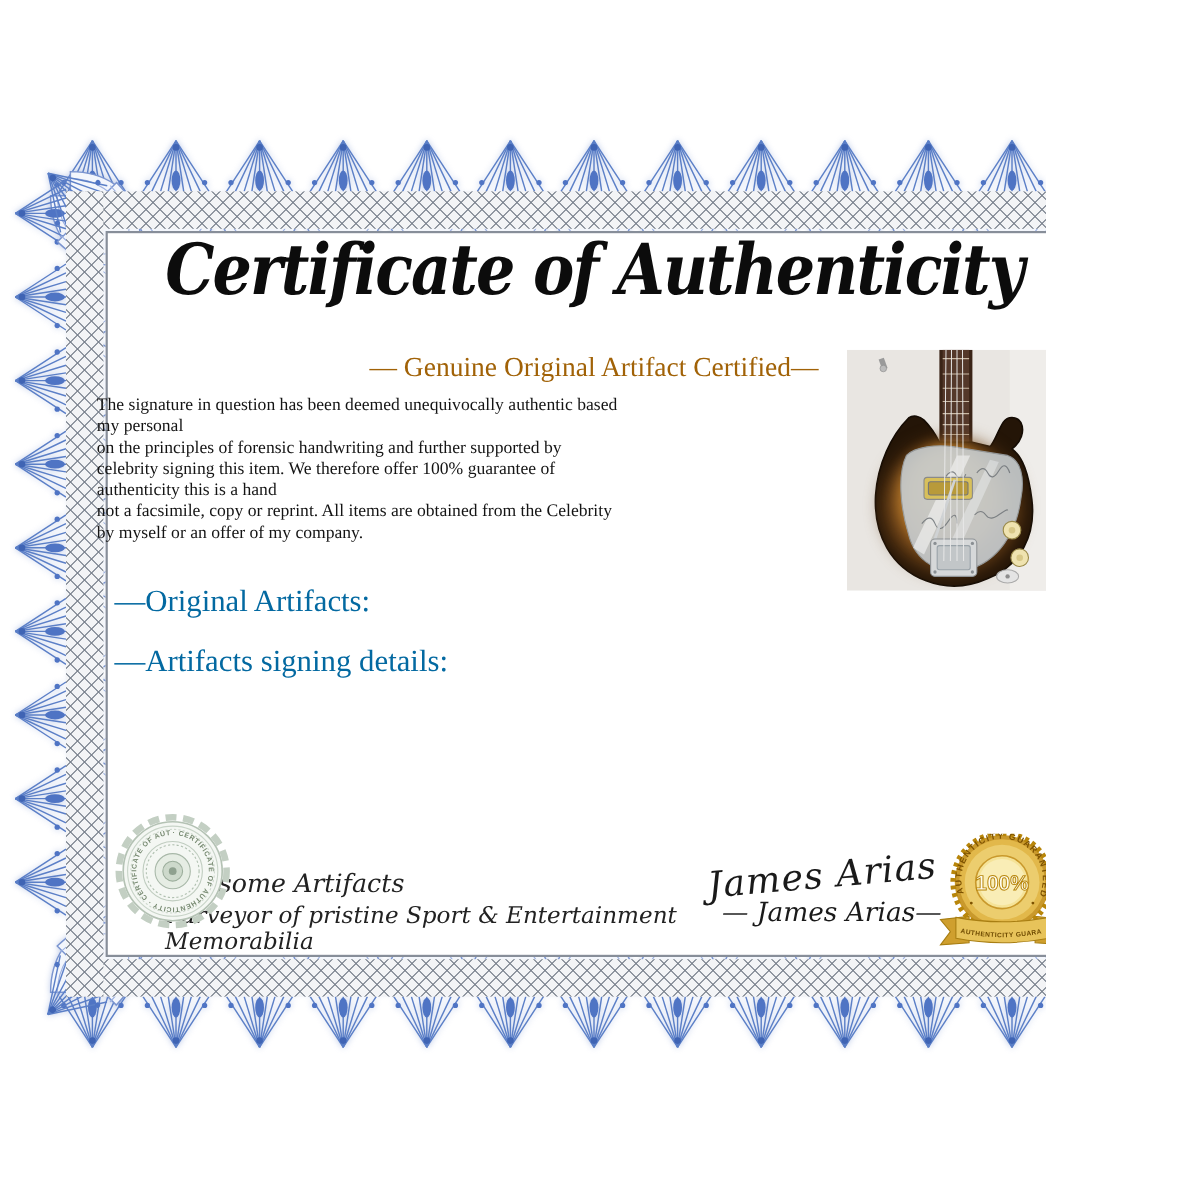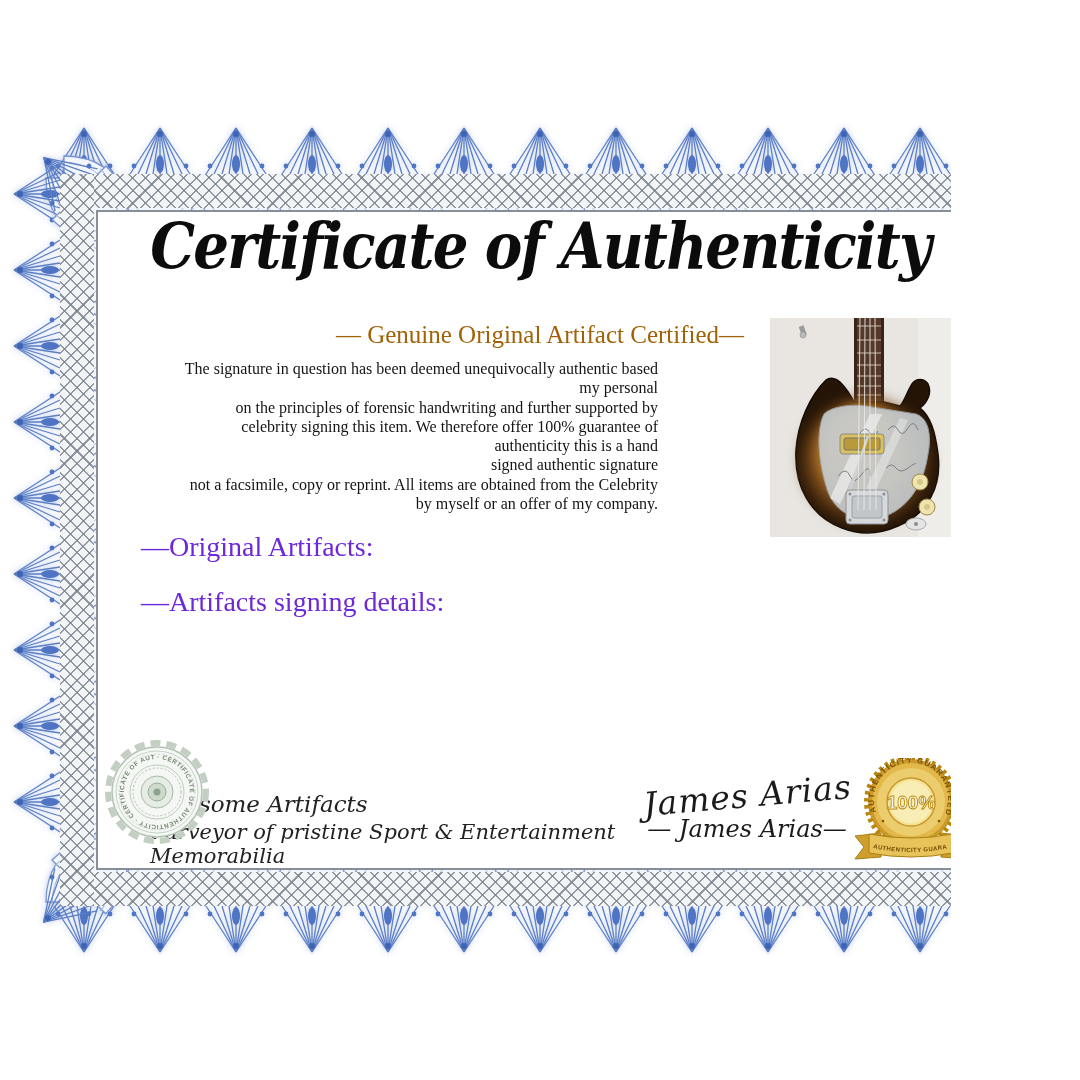--- a/index.html
+++ b/index.html
@@ -18,37 +18,37 @@
   .lat-bottom{left:54px;right:54px;bottom:54px;height:34px;}
   .lat-left{top:54px;bottom:54px;left:54px;width:34px;}
   .lat-right{top:54px;bottom:54px;right:54px;width:34px;}
   .inner-frame{inset:90px;border:2px solid #878e99;background:#ffffff;}
 
   
   .title{top:208px;left:0;width:1080px;text-align:center;
          font-family:"DejaVu Serif", serif;font-style:italic;font-weight:700;
          font-size:64px;letter-spacing:-2px;color:#0c0c0c;transform:scaleX(0.88);}
   .subtitle{top:321px;left:0;width:1080px;text-align:center;font-size:25px;color:#a16207;}
-  .statement{top:359px;left:88px;width:570px;text-align:right;font-size:16px;line-height:19.3px;color:#141414;}
+  .statement{top:359px;left:88px;width:570px;text-align:left;font-size:16px;line-height:19.3px;color:#141414;}
   .statement .line{display:block;}
-  .section-label{left:104px;font-size:28px;color:#6d28d9;margin-left:37px;}
+  .section-label{left:104px;font-size:28px;color:#0369a1;}
   .label-artifacts{top:531px;}
   .label-details{top:586px;}
 
   .photo{left:770px;top:318px;width:188px;height:219px;}
 
   .company{top:791px;left:150px;width:570px;
            font-family:"DejaVu Serif", serif;font-style:italic;color:#222;}
   .company-name{font-size:23px;}
   .company-tagline{font-size:21px;margin-top:3px;}
 
   .sig-block{top:776px;left:638px;width:218px;text-align:center;
              font-family:"DejaVu Serif", serif;font-style:italic;color:#1a1a1a;}
   .sig-hand{display:inline-block;font-size:33px;transform:rotate(-5deg);letter-spacing:1px;}
-  .sig-printed{font-size:24px;margin-top:0px;}
+  .sig-printed{font-size:24px;margin-top:0px;text-align:right;}
 
   .embossed-seal{left:104px;top:739px;width:106px;height:106px;}
   .gold-seal{left:853px;top:758px;width:116px;height:104px;}
 </style>
 </head>
 <body>
 
 <div class="page">
 
   <div class="abs certificate">
@@ -137,21 +137,20 @@
 
   <div class="abs title">Certificate of Authenticity</div>
   <div class="abs subtitle">— Genuine Original Artifact Certified—</div>
 
   <div class="abs statement">
     <span class="line">The signature in question has been deemed unequivocally authentic based</span>
     <span class="line">my personal</span>
     <span class="line">on the principles of  forensic handwriting and further supported by</span>
     <span class="line">celebrity signing this item. We therefore offer 100% guarantee of</span>
     <span class="line">authenticity this is a hand</span>
-    <span class="line">signed authentic signature</span>
     <span class="line">not a facsimile, copy or reprint. All items are obtained from the Celebrity</span>
     <span class="line">by myself or an offer of my company.</span>
   </div>
 
   <div class="abs section-label label-artifacts">—Original Artifacts:</div>
   <div class="abs section-label label-details">—Artifacts signing details:</div>
 
   <div class="abs photo">
     <svg width="188" height="219" viewBox="0 0 188 219" xmlns="http://www.w3.org/2000/svg">
       <rect width="188" height="219" fill="#e9e6e2"></rect>

